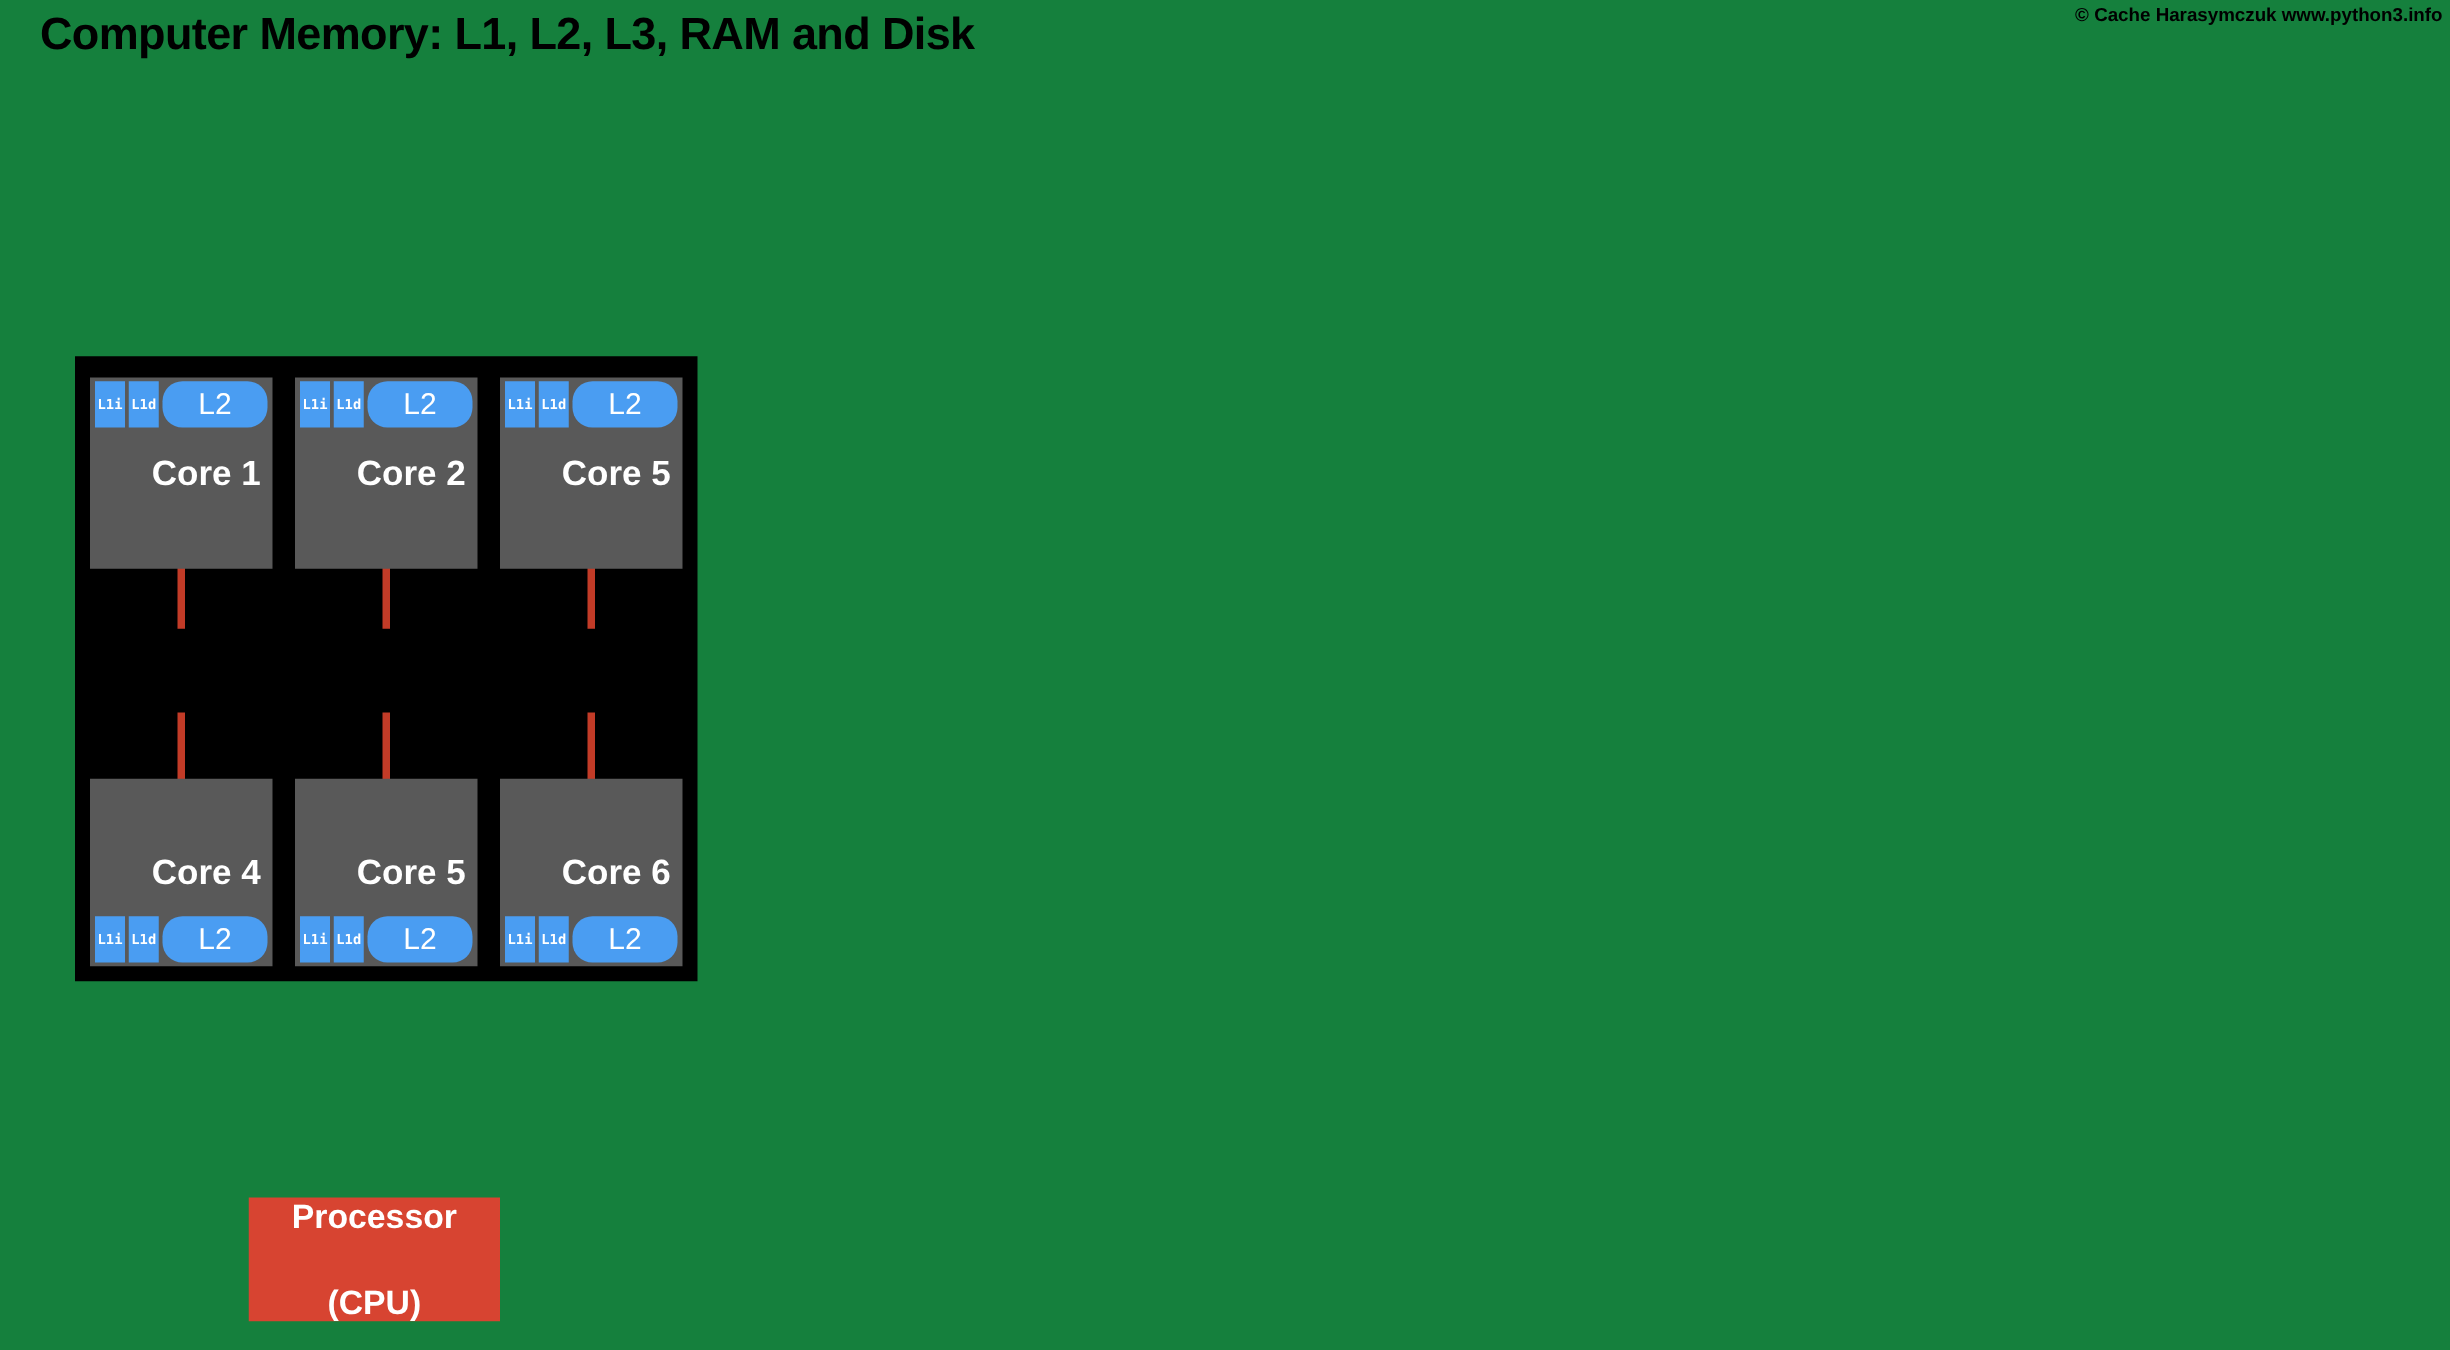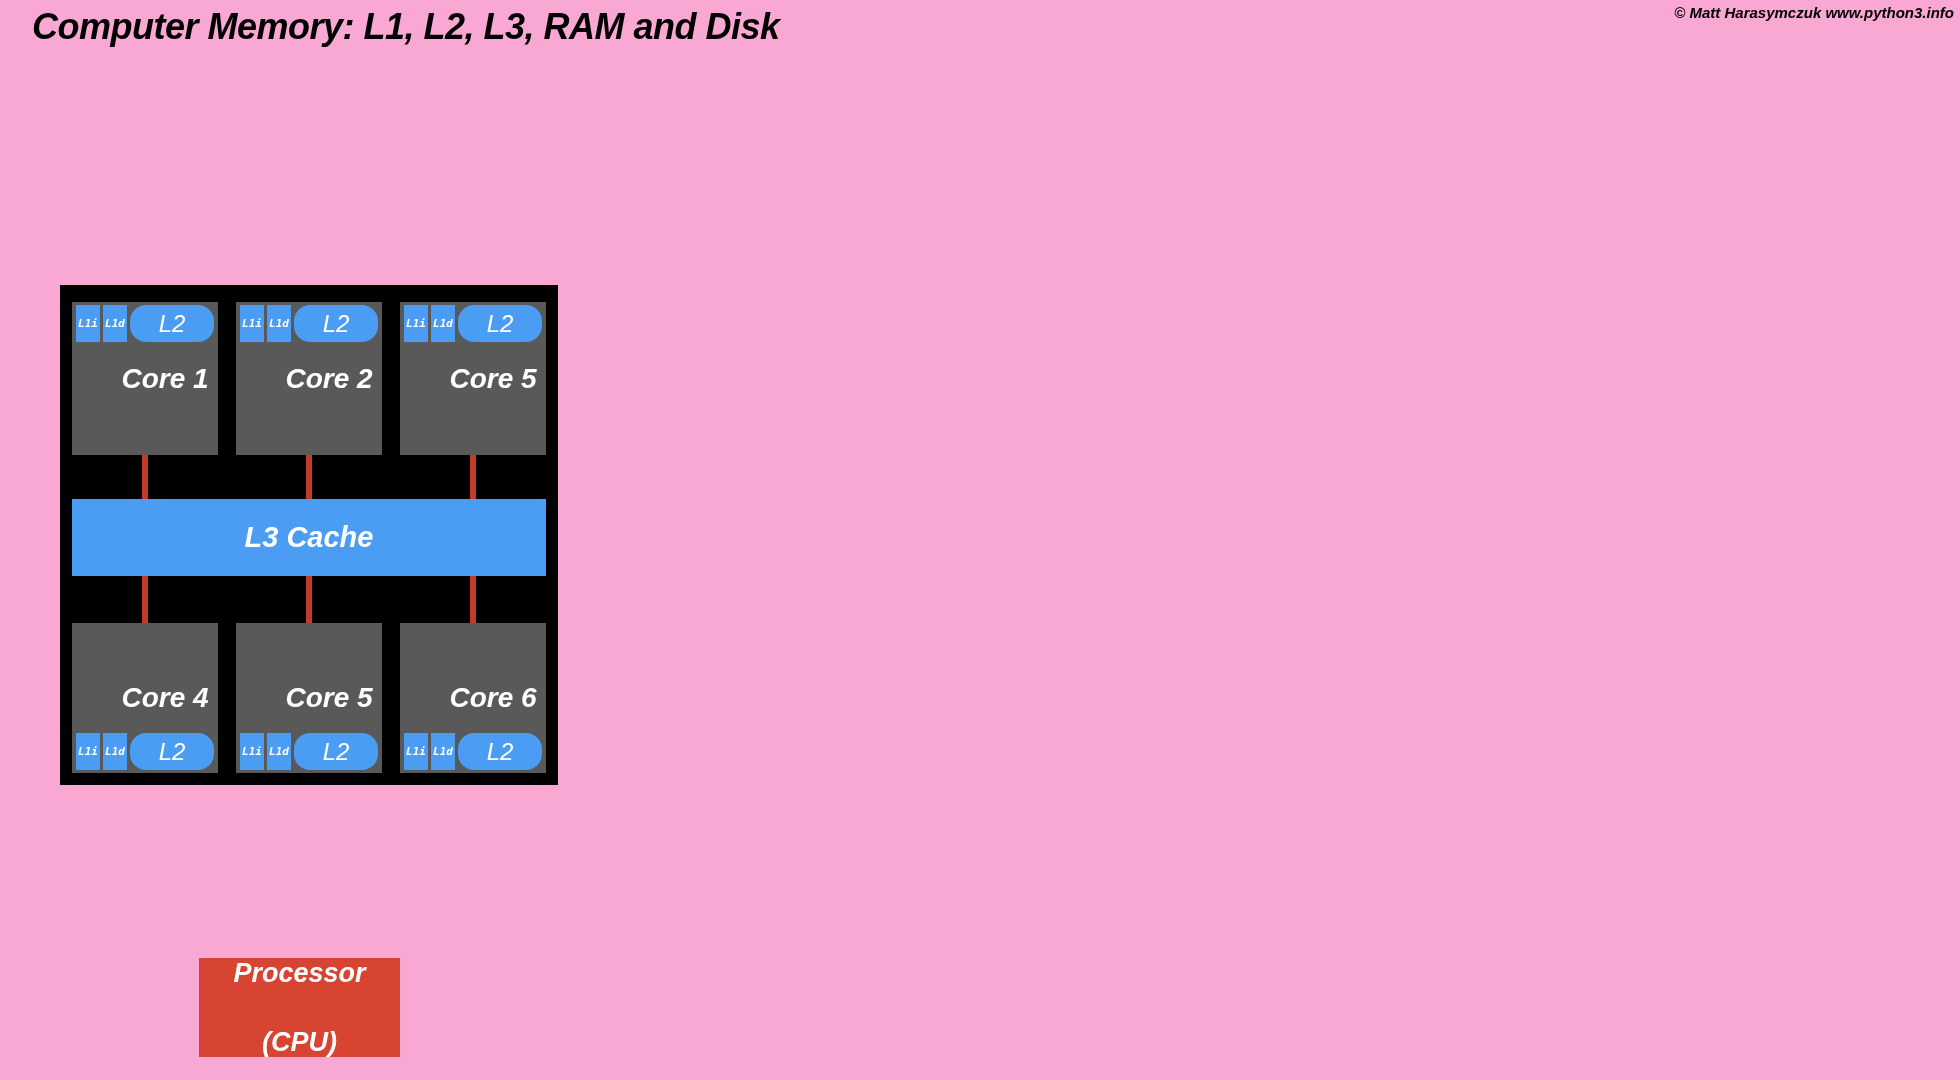--- a/index.html
+++ b/index.html
@@ -9,24 +9,23 @@
     --red-line:#c23b27;
     --red-box:#d74431;
     --text-white:#ffffff;
     --text-black:#000000;
   }
   *{margin:0;padding:0;box-sizing:border-box;}
   html,body{background:#ffffff;}
   .canvas{
     position:relative;
     width:1960px;height:1080px;
-    background:#f9a8d4;
+    background:#15803d;
     overflow:hidden;
     font-family:"Liberation Sans",sans-serif;
-    font-style:italic;
   }
   .page-title{
     position:absolute;left:32px;top:6px;
     font-size:36px;font-weight:700;color:var(--text-black);
     letter-spacing:-0.5px;
   }
   .copyright{
     position:absolute;right:6px;top:4px;
     font-size:15px;font-weight:700;color:var(--text-black);
   }
@@ -92,21 +91,21 @@
     text-align:center;
     gap:36px;
   }
 </style>
 </head>
 <body>
 
 <div class="canvas">
 
   <div class="page-title">Computer Memory: L1, L2, L3, RAM and Disk</div>
-  <div class="copyright">© Matt Harasymczuk www.python3.info</div>
+  <div class="copyright">© Cache Harasymczuk www.python3.info</div>
 
   <div class="package">
 
     <div class="bus t1"></div>
     <div class="bus t2"></div>
     <div class="bus t3"></div>
     <div class="bus b1"></div>
     <div class="bus b2"></div>
     <div class="bus b3"></div>
 
@@ -134,23 +133,20 @@
         <div class="core-label">Core 5</div>
         <div class="cache-row">
           <div class="cache l1">L1i</div>
           <div class="cache l1">L1d</div>
           <div class="cache l2">L2</div>
         </div>
       </div>
 
     </div>
 
-    <div class="l3-box">
-      <span>L3 Cache</span>
-    </div>
 
     <div class="core-row bottom">
 
       <div class="core">
         <div class="core-label">Core 4</div>
         <div class="cache-row">
           <div class="cache l1">L1i</div>
           <div class="cache l1">L1d</div>
           <div class="cache l2">L2</div>
         </div>

